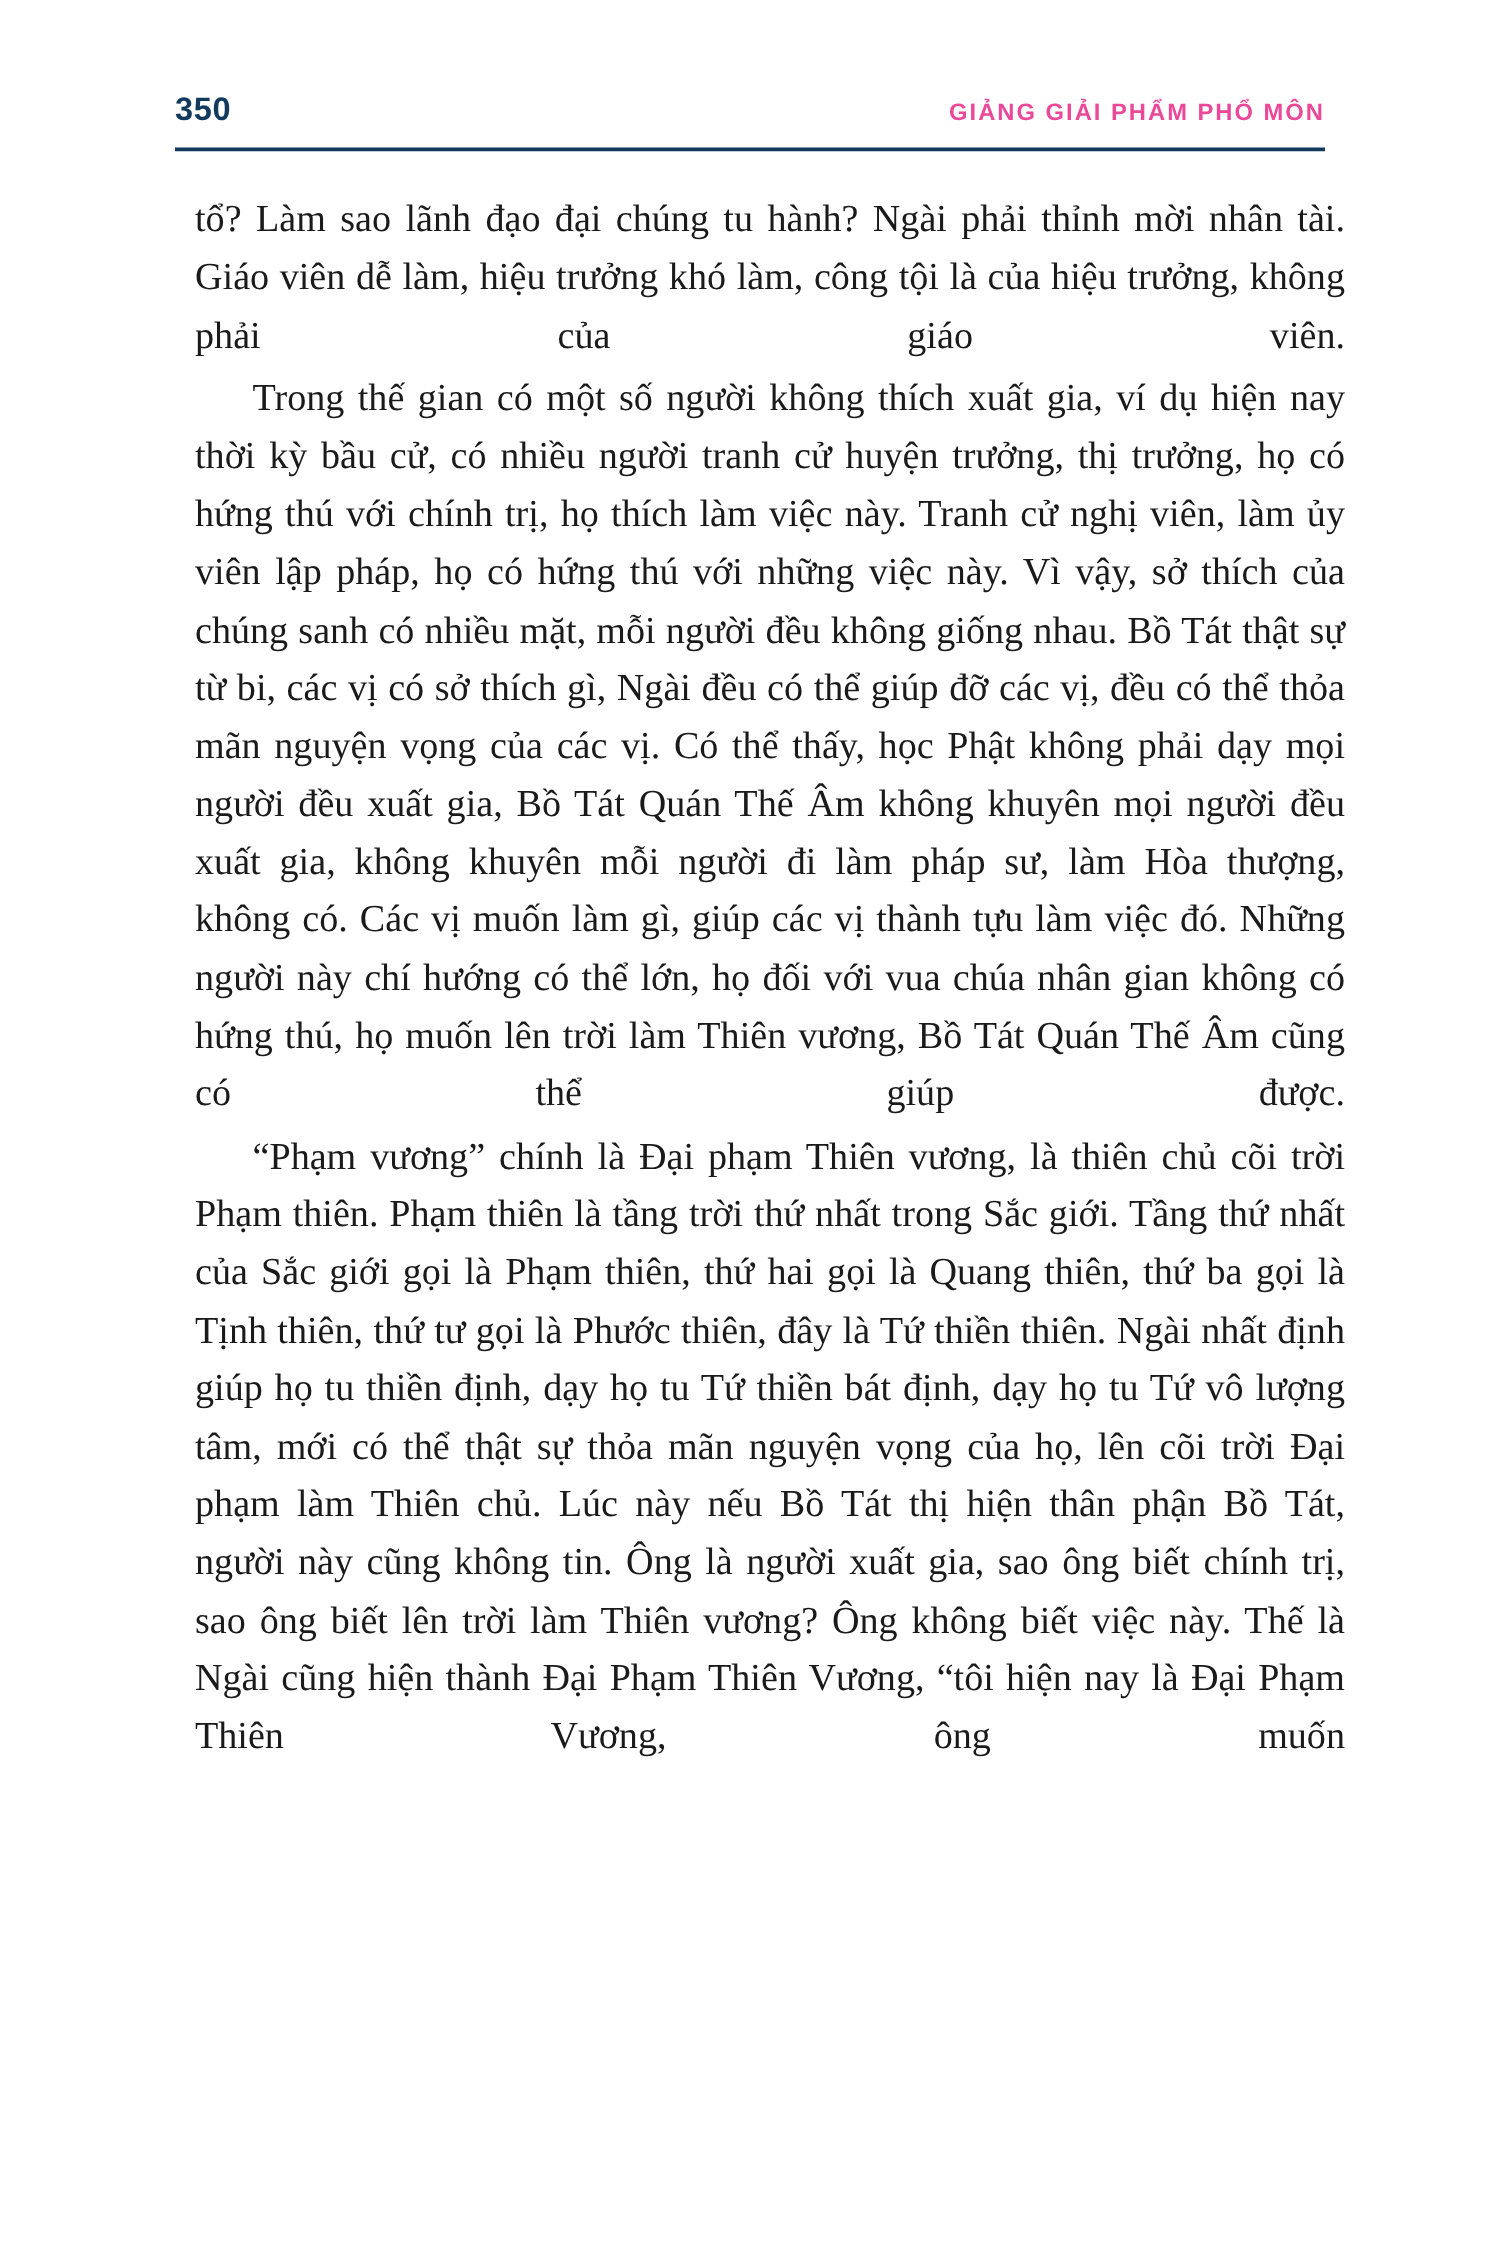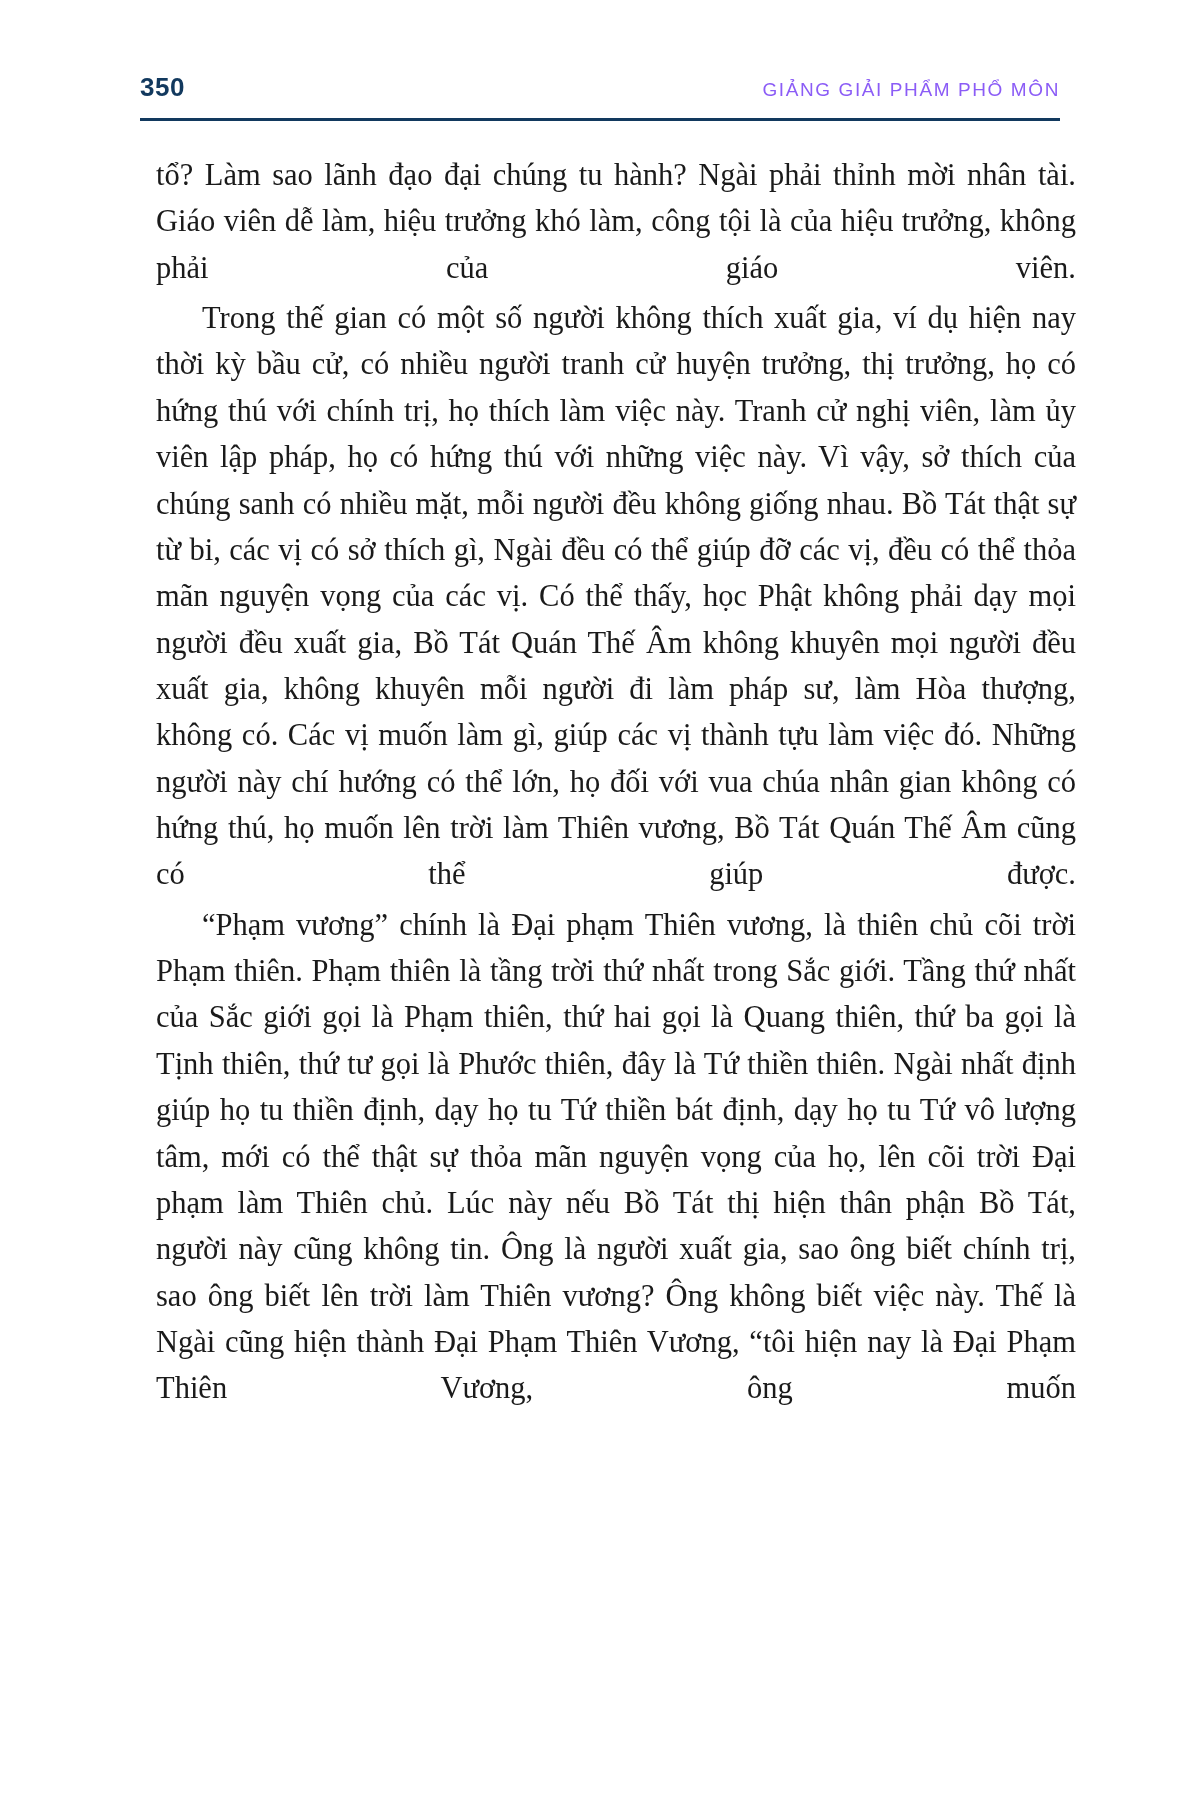--- a/index.html
+++ b/index.html
@@ -32,23 +32,23 @@
   }
   .page-number {
     font-family: "Liberation Sans", sans-serif;
     font-weight: bold;
     font-size: 26px;
     color: #12395e;
     letter-spacing: 0.5px;
   }
   .book-title {
     font-family: "Liberation Sans", sans-serif;
-    font-weight: normal;
+    font-weight: bold;
     font-size: 19px;
-    color: #8b5cf6;
+    color: #ec4899;
     letter-spacing: 1.6px;
   }
   .header-rule {
     position: absolute;
     left: 140px;
     top: 118px;
     width: 920px;
     height: 3px;
     background: #12395e;
   }

